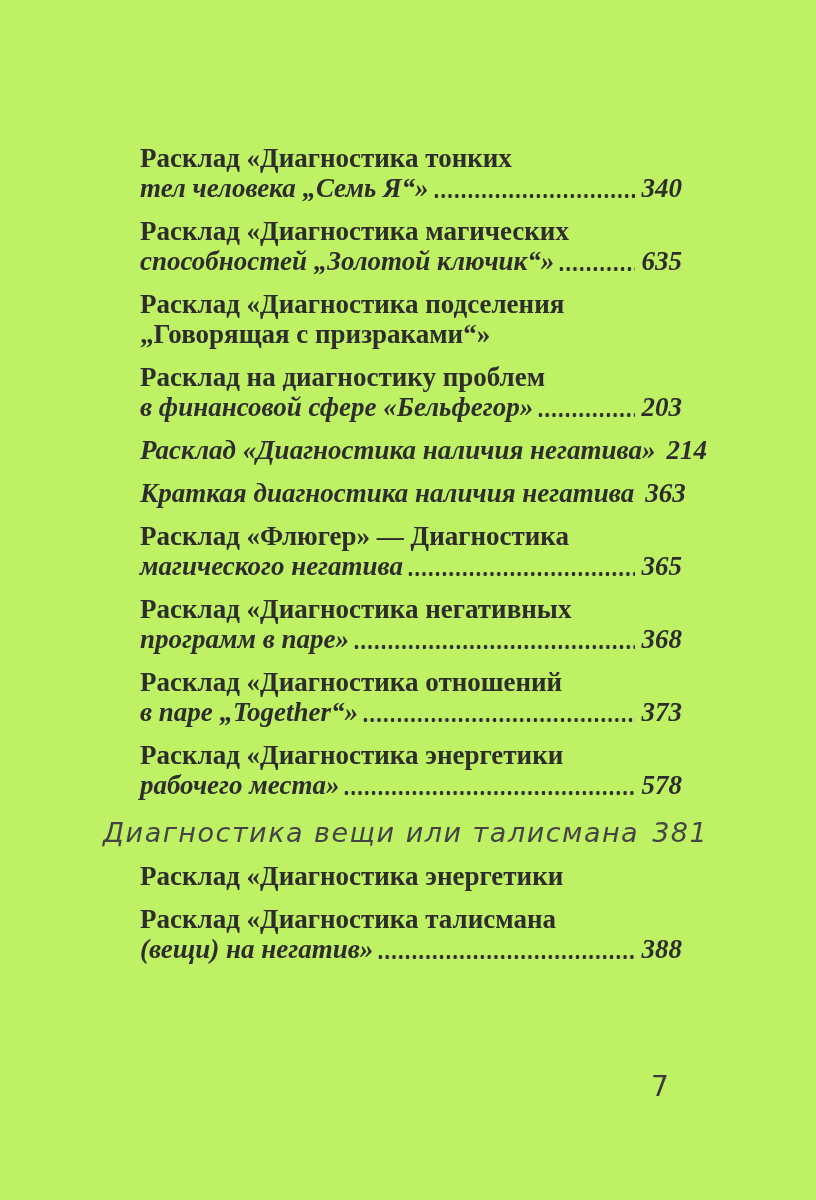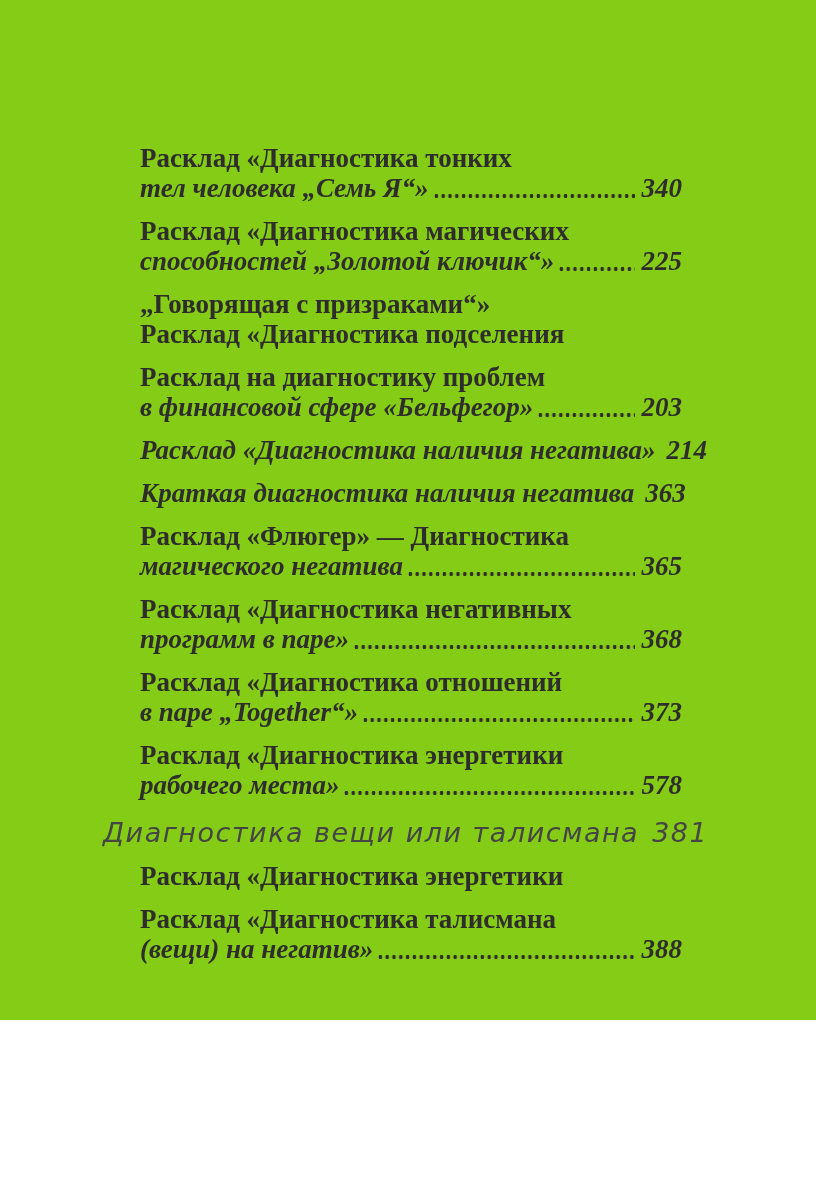--- a/index.html
+++ b/index.html
@@ -3,22 +3,22 @@
 <meta charset="utf-8">
 <style>
   html, body {
     margin: 0;
     padding: 0;
     background: #ffffff;
   }
   .page {
     position: relative;
     width: 816px;
-    height: 1020px;
-    background: #84cc16;
+    height: 1200px;
+    background: #bef264;
     overflow: hidden;
     font-family: "Liberation Serif", serif;
   }
   .toc {
     position: absolute;
     left: 140px;
     right: 134px;
     top: 143px;
     color: #2e2d2b;
   }
@@ -71,25 +71,25 @@
 <body>
 
 <div class="page">
   <div class="toc">
       <div class="entry">
         <div class="line"><span class="txt">Расклад «Диагностика тонких</span></div>
         <div class="line last"><span class="txt">тел человека „Семь Я“»</span><span class="dots"></span><span class="num">340</span></div>
       </div>
       <div class="entry">
         <div class="line"><span class="txt">Расклад «Диагностика магических</span></div>
-        <div class="line last"><span class="txt">способностей „Золотой ключик“»</span><span class="dots"></span><span class="num">225</span></div>
+        <div class="line last"><span class="txt">способностей „Золотой ключик“»</span><span class="dots"></span><span class="num">635</span></div>
       </div>
       <div class="entry">
+        <div class="line"><span class="txt">Расклад «Диагностика подселения</span></div>
         <div class="line"><span class="txt">„Говорящая с призраками“»</span></div>
-        <div class="line"><span class="txt">Расклад «Диагностика подселения</span></div>
       </div>
       <div class="entry">
         <div class="line"><span class="txt">Расклад на диагностику проблем</span></div>
         <div class="line last"><span class="txt">в финансовой сфере «Бельфегор»</span><span class="dots"></span><span class="num">203</span></div>
       </div>
       <div class="entry">
         <div class="line last"><span class="txt">Расклад «Диагностика наличия негатива»</span><span class="dots"></span><span class="num">214</span></div>
       </div>
       <div class="entry">
         <div class="line last"><span class="txt">Краткая диагностика наличия негатива</span><span class="dots"></span><span class="num">363</span></div>

